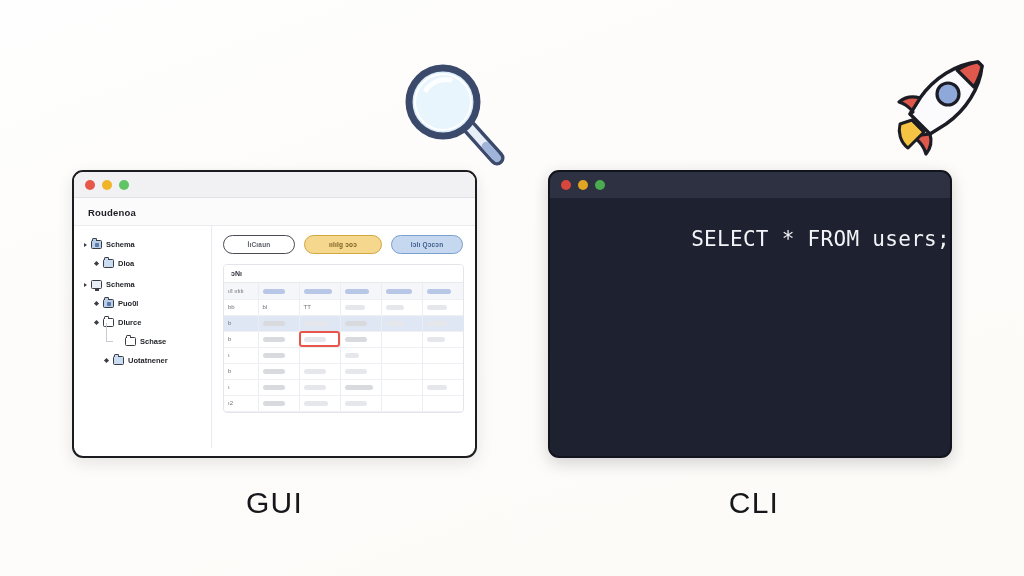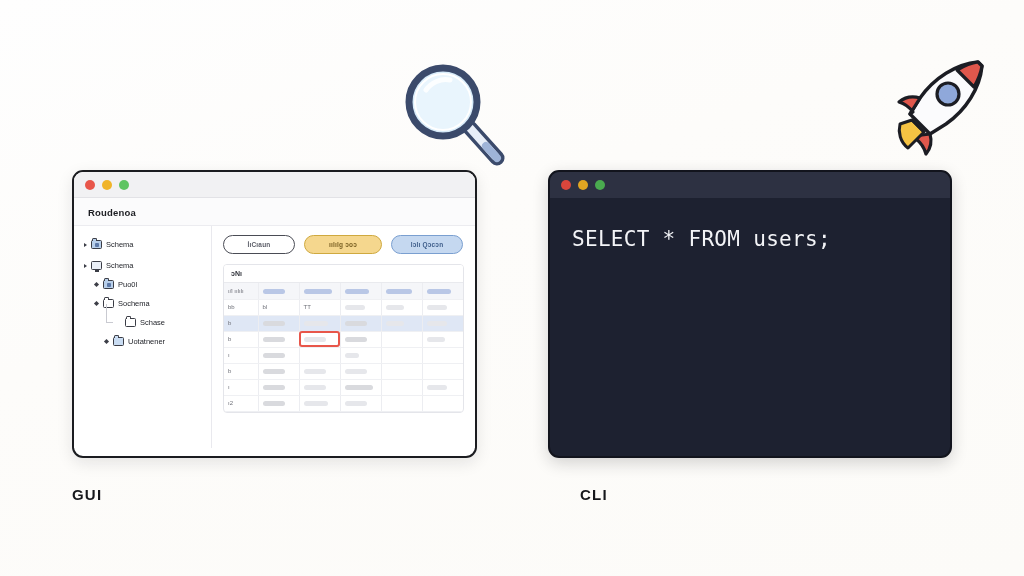--- a/index.html
+++ b/index.html
@@ -210,21 +210,21 @@
   .folder-icon.monitor::before {
     width: 4px;
     left: 3.2px;
     top: 8.4px;
     height: 2px;
     border: none;
     border-radius: 0;
     background: #3a3c45;
   }
 
-  .tree-label { color: #23252b; }
+  .tree-label { color: #23252b; font-weight: bold; }
   .tree-connector {
     position: relative;
   }
   .tree-connector::before {
     content: "";
     position: absolute;
     left: 22px;
     top: -9px;
     width: 1px;
     height: 19px;
@@ -345,32 +345,34 @@
     box-sizing: border-box;
     height: 260px;
   }
   .cli-line {
     font-family: "DejaVu Sans Mono", "Liberation Mono", monospace;
     font-size: 21px;
     line-height: 36px;
     color: #f3f4f7;
     letter-spacing: 0.3px;
     white-space: pre;
+    text-align: right;
   }
 
   
   .caption {
     position: absolute;
-    font-size: 15px;
-    font-weight: bold;
+    font-size: 30px;
+    font-weight: normal;
     color: #16171b;
     letter-spacing: 1.2px;
+    text-align: center;
   }
   #gui-caption { left: 72px; top: 486px; width: 405px; }
-  #cli-caption { left: 580px; top: 486px; width: 404px; }
+  #cli-caption { left: 552px; top: 486px; width: 404px; }
 </style>
 </head>
 <body>
 
 <div id="stage">
 
   <div class="deco-icon" id="magnifier-icon">
     <svg viewBox="0 0 110 112" width="110" height="112" aria-hidden="true">
       <line x1="72" y1="70" x2="99" y2="100" stroke="#3b4a6b" stroke-width="15" stroke-linecap="round"></line>
       <line x1="72" y1="70" x2="97" y2="98" stroke="#e8eef8" stroke-width="8" stroke-linecap="round"></line>
@@ -405,38 +407,43 @@
 
     <div id="gui-body">
 
       <div id="gui-sidebar">
 
         <div class="tree-group">
           <div class="tree-item depth-0">
             <span class="twisty tri"></span>
             <span class="folder-icon db"></span>
             <span class="tree-label">Schema</span>
+          </div>
+          <div class="tree-item depth-1">
+            <span class="twisty diamond"></span>
+            <span class="folder-icon tinted"></span>
+            <span class="tree-label">Dloa</span>
           </div>
         </div>
 
         <div class="tree-group">
           <div class="tree-item depth-0">
             <span class="twisty tri"></span>
             <span class="folder-icon monitor"></span>
             <span class="tree-label">Schema</span>
           </div>
           <div class="tree-item depth-1">
             <span class="twisty diamond"></span>
             <span class="folder-icon db"></span>
             <span class="tree-label">Puo0l</span>
           </div>
           <div class="tree-item depth-1">
             <span class="twisty diamond"></span>
             <span class="folder-icon"></span>
-            <span class="tree-label">Sochema</span>
+            <span class="tree-label">Dlurce</span>
           </div>
           <div class="tree-item depth-3 tree-connector">
             <span class="twisty blank"></span>
             <span class="folder-icon"></span>
             <span class="tree-label">Schase</span>
           </div>
           <div class="tree-item depth-2">
             <span class="twisty diamond"></span>
             <span class="folder-icon tinted"></span>
             <span class="tree-label">Uotatnener</span>

